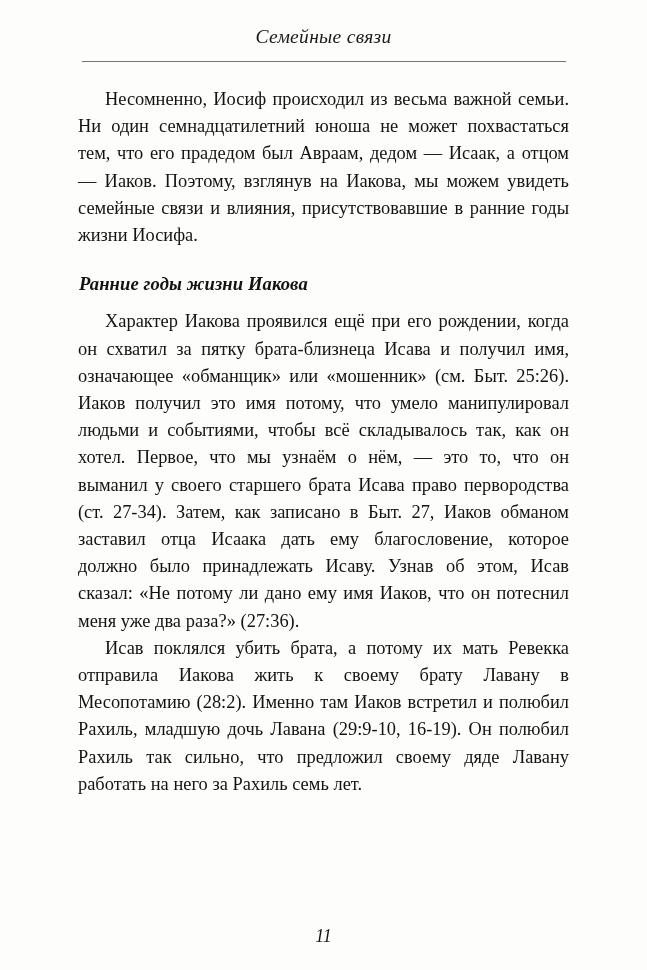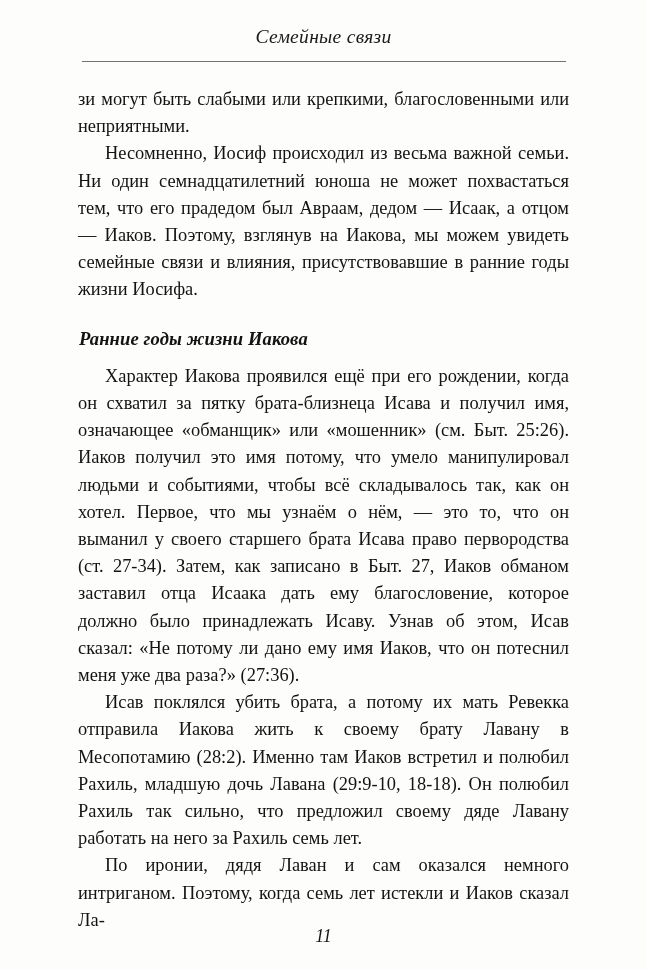--- a/index.html
+++ b/index.html
@@ -100,33 +100,31 @@
 <body>
 
 <div class="page">
 
   <div class="running-head">Семейные связи</div>
 
   <div class="head-rule"></div>
 
   <div class="column">
 
-    <p class="body-par no-indent">зи могут быть слабыми или крепкими, благословенными или неприятными.</p>
 
     <p class="body-par">Несомненно, Иосиф происходил из весьма важной семьи. Ни один семнадцатилетний юноша не может похвастаться тем, что его прадедом был Авраам, дедом — Исаак, а отцом — Иаков. Поэтому, взглянув на Иакова, мы можем увидеть семейные связи и влияния, присутствовавшие в ранние годы жизни Иосифа.</p>
 
     <div class="gap-before-subhead"></div>
 
     <h2 class="subhead">Ранние годы жизни Иакова</h2>
 
     <div class="gap-after-subhead"></div>
 
     <p class="body-par">Характер Иакова проявился ещё при его рождении, когда он схватил за пятку брата-близнеца Исава и получил имя, означающее «обманщик» или «мошенник» (см. Быт. 25:26). Иаков получил это имя потому, что умело манипулировал людьми и событиями, чтобы всё складывалось так, как он хотел. Первое, что мы узнаём о нём, — это то, что он выманил у своего старшего брата Исава право первородства (ст. 27-34). Затем, как записано в Быт. 27, Иаков обманом заставил отца Исаака дать ему благословение, которое должно было принадлежать Исаву. Узнав об этом, Исав сказал: «Не потому ли дано ему имя Иаков, что он потеснил меня уже два раза?» (27:36).</p>
 
-    <p class="body-par">Исав поклялся убить брата, а потому их мать Ревекка отправила Иакова жить к своему брату Лавану в Месопотамию (28:2). Именно там Иаков встретил и полюбил Рахиль, младшую дочь Лавана (29:9-10, 18-18). Он полюбил Рахиль так сильно, что предложил своему дяде Лавану работать на него за Рахиль семь лет.</p>
+    <p class="body-par">Исав поклялся убить брата, а потому их мать Ревекка отправила Иакова жить к своему брату Лавану в Месопотамию (28:2). Именно там Иаков встретил и полюбил Рахиль, младшую дочь Лавана (29:9-10, 16-19). Он полюбил Рахиль так сильно, что предложил своему дяде Лавану работать на него за Рахиль семь лет.</p>
 
-    <p class="body-par">По иронии, дядя Лаван и сам оказался немного интриганом. Поэтому, когда семь лет истекли и Иаков сказал Ла-</p>
 
   </div>
 
   <div class="folio">11</div>
 
 </div>
 
 </body></html>

